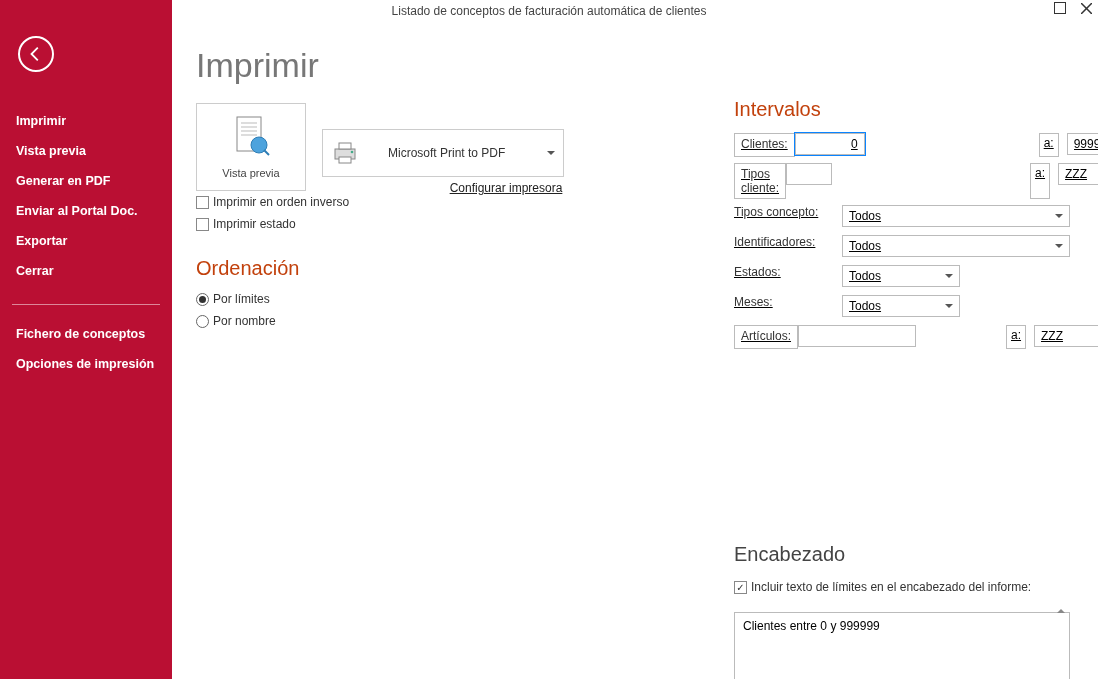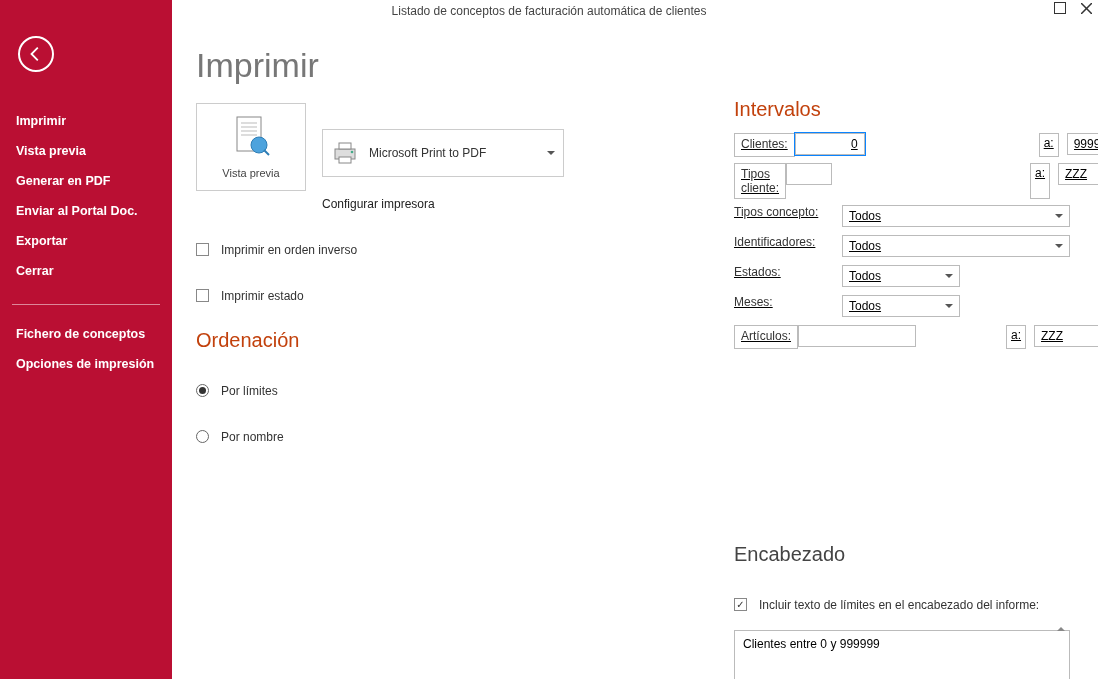--- a/index.html
+++ b/index.html
@@ -22,30 +22,30 @@
 
   
   .main { position: absolute; top: 24px; left: 172px; right: 0; bottom: 0; padding: 22px 28px 12px 24px; overflow: hidden; }
   .page-title { font-size: 34px; color: #777; font-weight: 300; margin-bottom: 18px; }
 
   .row-top { display: flex; align-items: flex-start; gap: 16px; }
   .preview-box { width: 110px; height: 88px; border: 1px solid #ccc; background: #fff; display: flex; flex-direction: column; align-items: center; justify-content: center; cursor: pointer; }
   .preview-box .doc-ic { width: 40px; height: 48px; display: flex; align-items: center; justify-content: center; }
   .preview-box .lbl { font-size: 11px; color: #444; margin-top: 4px; }
 
-  .printer-select { width: 242px; height: 48px; border: 1px solid #ccc; display: flex; align-items: center; padding: 0 8px; margin-top: 26px; cursor: pointer; position: relative; }
+  .printer-select { width: 242px; height: 48px; border: 1px solid #ccc; display: flex; align-items: center; padding: 0 8px; margin-top: 26px; cursor: pointer; position: relative; gap: 19px; }
   .printer-select .p-ic { width: 28px; height: 28px; margin-right: 10px; }
   .printer-select .p-name { font-size: 12px; color: #333; }
   .printer-select .chev { position: absolute; right: 8px; top: 50%; transform: translateY(-50%); }
-  .cfg-link { font-size: 12px; color: #222; margin-top: 20px; display: block; text-align: left; width: 368px; cursor: pointer; }
+  .cfg-link { font-size: 12px; color: #222; text-decoration: underline; margin-top: 4px; display: block; text-align: center; width: 368px; cursor: pointer; }
 
   .sec-title { font-size: 20px; color: #c2410c; font-weight: 400; margin-top: 26px; margin-bottom: 12px; }
   .sec-title.first-int { margin-top: -4px; }
 
-  .opt-row { display: flex; align-items: flex-start; gap: 12px; font-size: 12px; color: #333; margin-bottom: 8px; margin-top: 32px; }
+  .opt-row { display: flex; align-items: flex-end; gap: 4px; font-size: 12px; color: #333; margin-bottom: 8px; }
   .chk { width: 13px; height: 13px; border: 1px solid #888; display: inline-flex; align-items: center; justify-content: center; cursor: pointer; }
   .chk.checked::after { content: "✓"; font-size: 10px; color: #333; }
   .rad { width: 13px; height: 13px; border: 1px solid #666; border-radius: 50%; display: inline-flex; align-items: center; justify-content: center; cursor: pointer; }
   .rad.checked::after { content: ""; width: 7px; height: 7px; background: #333; border-radius: 50%; }
 
   
   .rightcol { position: absolute; left: 562px; top: 78px; right: 28px; }
   .int-row { display: flex; margin-bottom: 6px; min-height: 24px; text-decoration: underline; }
   .int-lbl { width: 108px; font-size: 12px; color: #333; }
   .int-lbl.boxed { border: 1px solid #bbb; padding: 3px 6px; width: 102px; background: #fff; cursor: pointer; }

